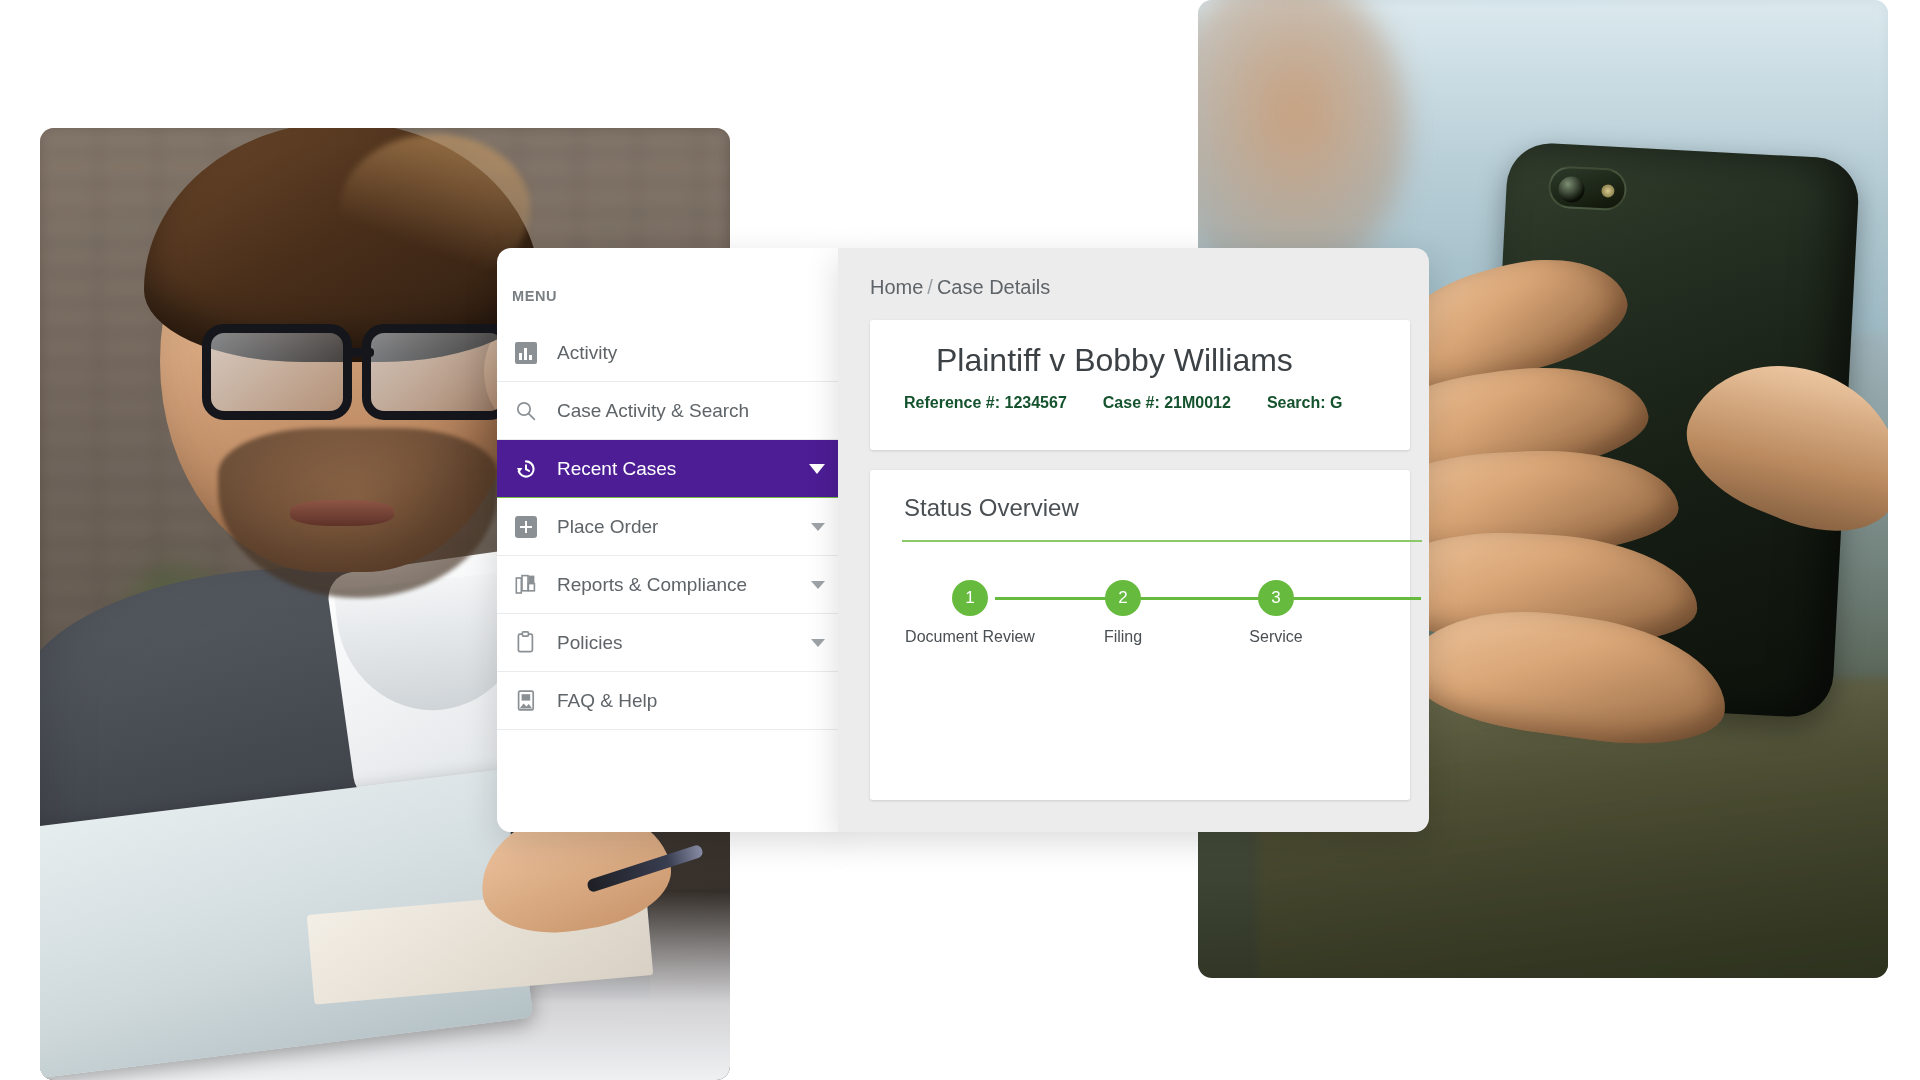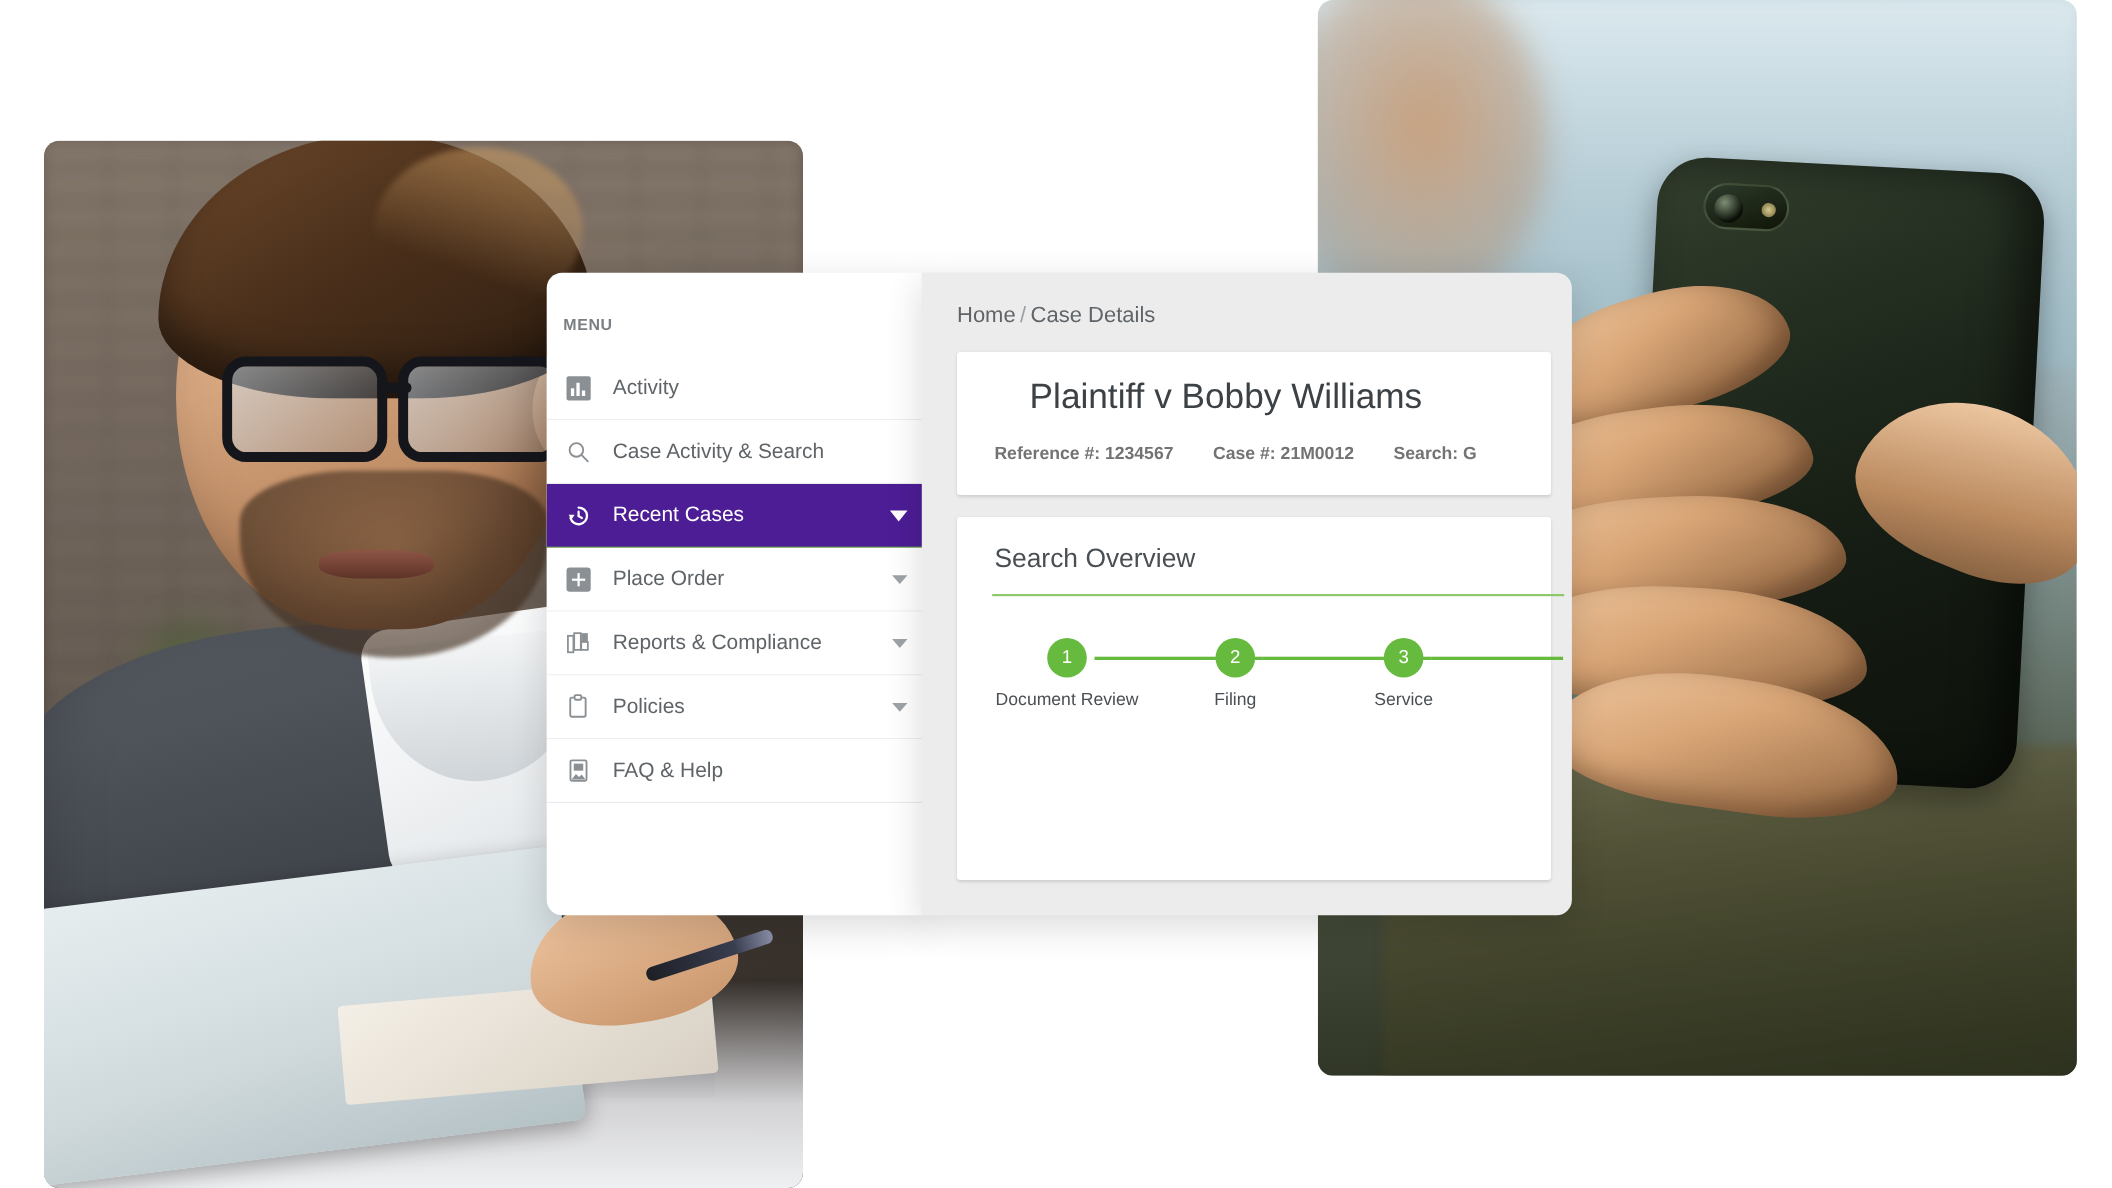--- a/index.html
+++ b/index.html
@@ -256,22 +256,22 @@
   .card {
     position:absolute; background:#fff; border-radius:3px;
     box-shadow: 0 1px 3px rgba(0,0,0,.13);
   }
   #case-card { left:32px; top:72px; width:540px; height:130px; }
   .case-title {
     position:absolute; left:34px; top:22px;
     font-size:32px; font-weight:400; color:#3c4145; white-space:nowrap;margin-left:32px;
   }
   .case-meta {
-    position:absolute; left:34px; top:84px;
-    font-size:16px; font-weight:700; color:#737373; white-space:nowrap;
+    position:absolute; left:34px; top:74px;
+    font-size:16px; font-weight:700; color:#14532d; white-space:nowrap;
     display:flex; gap:36px;
   }
   .case-meta .m-val { font-weight:700; }
 
   #status-card { left:32px; top:222px; width:540px; height:330px; }
   .status-title {
     position:absolute; left:34px; top:24px;
     font-size:24px; color:#4a4f53; white-space:nowrap;
   }
   .status-rule {
@@ -452,21 +452,21 @@
             <span class="m-val">21M0012</span>
           </span>
           <span>
             <span>Search:</span>
             <span class="m-val">G</span>
           </span>
         </div>
       </div>
 
       <div class="card" id="status-card">
-        <div class="status-title">Search Overview</div>
+        <div class="status-title">Status Overview</div>
         <div class="status-rule"></div>
 
         <div class="stepper">
           <div class="connector" style="left:105px; width:153px;"></div>
           <div class="connector" style="left:258px; width:153px;"></div>
           <div class="connector" style="left:411px; width:120px;"></div>
 
           <div class="step" style="left:5px;">
             <div class="dot">1</div>
             <div class="slabel">Document Review</div>

